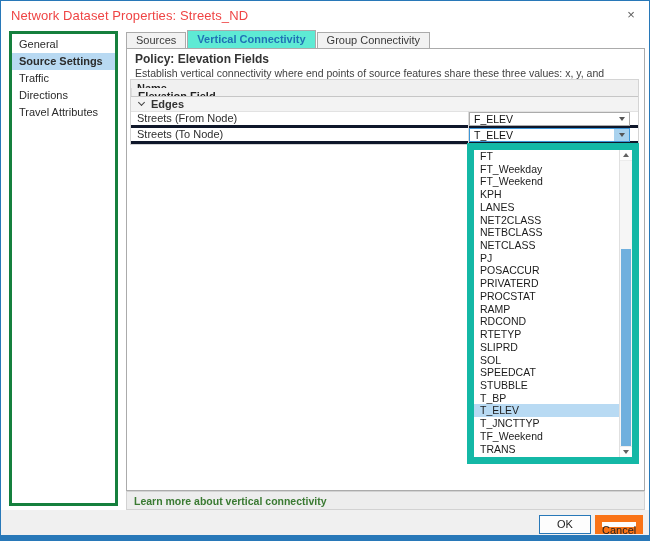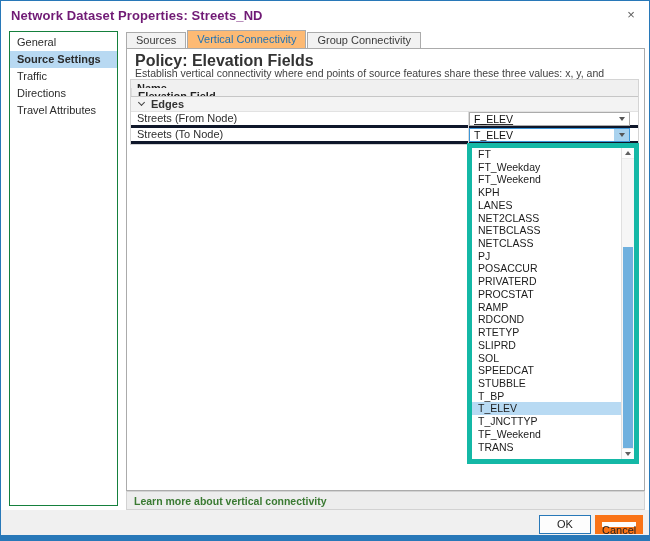--- a/index.html
+++ b/index.html
@@ -8,54 +8,54 @@
     background:#e8e8e8;
     width:650px; height:541px;
   }
   .dialog {
     position:relative; width:650px; height:541px;
     background:#ffffff; border:1px solid #2878b8; overflow:hidden;
   }
   
   .titlebar { position:absolute; left:0; top:0; right:0; height:29px; background:#fff; }
   .title {
-    position:absolute; left:10px; top:7px; font-size:13px; color:#701a75; font-weight:bold;
+    position:absolute; left:10px; top:7px; font-size:13px; color:#ef4444; font-weight:normal;
     letter-spacing:0.1px;
   }
   .close-btn {
     position:absolute; right:8px; top:4px; width:20px; height:20px;
     text-align:center; line-height:20px; font-size:13px; color:#5a5a5a; cursor:default;
   }
   
   .sidebar {
     position:absolute; left:8px; top:30px; width:109px; height:475px;
-    border:1px solid #15803d; background:#fff; padding-top:2px;
+    border:3px solid #15803d; background:#fff; padding-top:2px;
   }
   .side-item {
     height:17px; line-height:17px; padding-left:7px; font-size:11px; color:#2b2b2b;
     white-space:nowrap; overflow:hidden;
   }
   .side-item.selected { background:#b8d9f2; font-weight:bold; }
   
   .tabs { position:absolute; left:125px; top:30px; height:17px; display:flex; align-items:flex-end; z-index:3; }
   .tab {
     height:16px; line-height:15px; padding:0 9px; font-size:11px; color:#3a3a3a;
     background:#f2f2f2; border:1px solid #ababab; border-bottom:none; margin-right:1px;
     white-space:nowrap;
   }
   .tab.active {
-    height:18px; line-height:17px; background:#fdba74; color:#1f72b5; font-weight:normal;
+    height:18px; line-height:17px; background:#5eead4; color:#1f72b5; font-weight:bold;
     position:relative; z-index:4;
   }
   
   .page {
     position:absolute; left:125px; top:47px; width:519px; height:443px;
     border:1px solid #ababab; background:#fff;
   }
-  .policy-title { position:absolute; left:8px; top:3px; font-size:16px; font-weight:bold; color:#333; }
+  .policy-title { position:absolute; left:8px; top:3px; font-size:12px; font-weight:bold; color:#333; }
   .policy-desc  { position:absolute; left:8px; top:18px; font-size:10.5px; color:#3f3f3f; }
   
   .grid { position:absolute; left:3px; top:30px; width:509px; border:1px solid #d4d4d4; background:#fff; }
   .grid-row { display:flex; }
   .grid-header { background:#f0f0f0; border-bottom:1px solid #c6c6c6; height:17px;flex-direction:column; }
   .grid-header .cell { font-weight:bold; font-size:11px; color:#222; line-height:16px; }
   .cell { padding-left:6px; white-space:nowrap; overflow:hidden; }
   .cell.name  { width:337px; }
   .cell.value { width:163px; border-left:1px solid #dcdcdc; }
   .cell.gutter{ width:7px; padding:0; border-left:1px solid #dcdcdc; background:#f5f5f5; }
@@ -76,21 +76,21 @@
   .combo .arrow-box {
     position:absolute; right:0; top:0; bottom:0; width:15px;
     display:flex; align-items:center; justify-content:center;
   }
   .tri-down { width:0; height:0; border-left:3.5px solid transparent; border-right:3.5px solid transparent; border-top:4px solid #555; }
   .combo.focused { border-color:#3c96d8; }
   .combo.focused .arrow-box { background:#a9d2ee; }
   
   .dropdown {
     position:absolute; left:466px; top:142px; width:172px; height:321px;
-    background:#fff; border:5px solid #14b8a6; z-index:10;
+    background:#fff; border:7px solid #14b8a6; z-index:10;
   }
   .dd-items { position:absolute; left:0; top:0; right:13px; bottom:0; overflow:hidden; }
   .dd-item {
     height:12.72px; line-height:12.7px; font-size:10.5px; color:#1c1c1c; padding-left:6px;
     white-space:nowrap;
   }
   .dd-item.selected { background:#b8daf3; }
   
   .dd-scroll { position:absolute; right:0; top:0; bottom:0; width:13px; background:#f6f6f6; border-left:1px solid #e0e0e0; }
   .dd-arrow { position:absolute; left:0; right:0; height:11px; display:flex; align-items:center; justify-content:center; background:#fdfdfd; }
@@ -150,21 +150,21 @@
         <div class="cell gutter"></div>
       </div>
       <div class="grid-row group-row">
         <div class="group-label">
           <span class="chev"></span>
           <span>Edges</span>
         </div>
       </div>
       <div class="grid-row data-row">
         <div class="cell name">Streets (From Node)</div>
-        <div class="cell value" style="padding-left:0;text-decoration:underline;">
+        <div class="cell value" style="padding-left:0;">
           <div class="combo">
             <span>F_ELEV</span>
             <span class="arrow-box">
                 <span class="tri-down"></span>
               </span>
           </div>
         </div>
         <div class="cell gutter"></div>
       </div>
       <div class="grid-row data-row">

